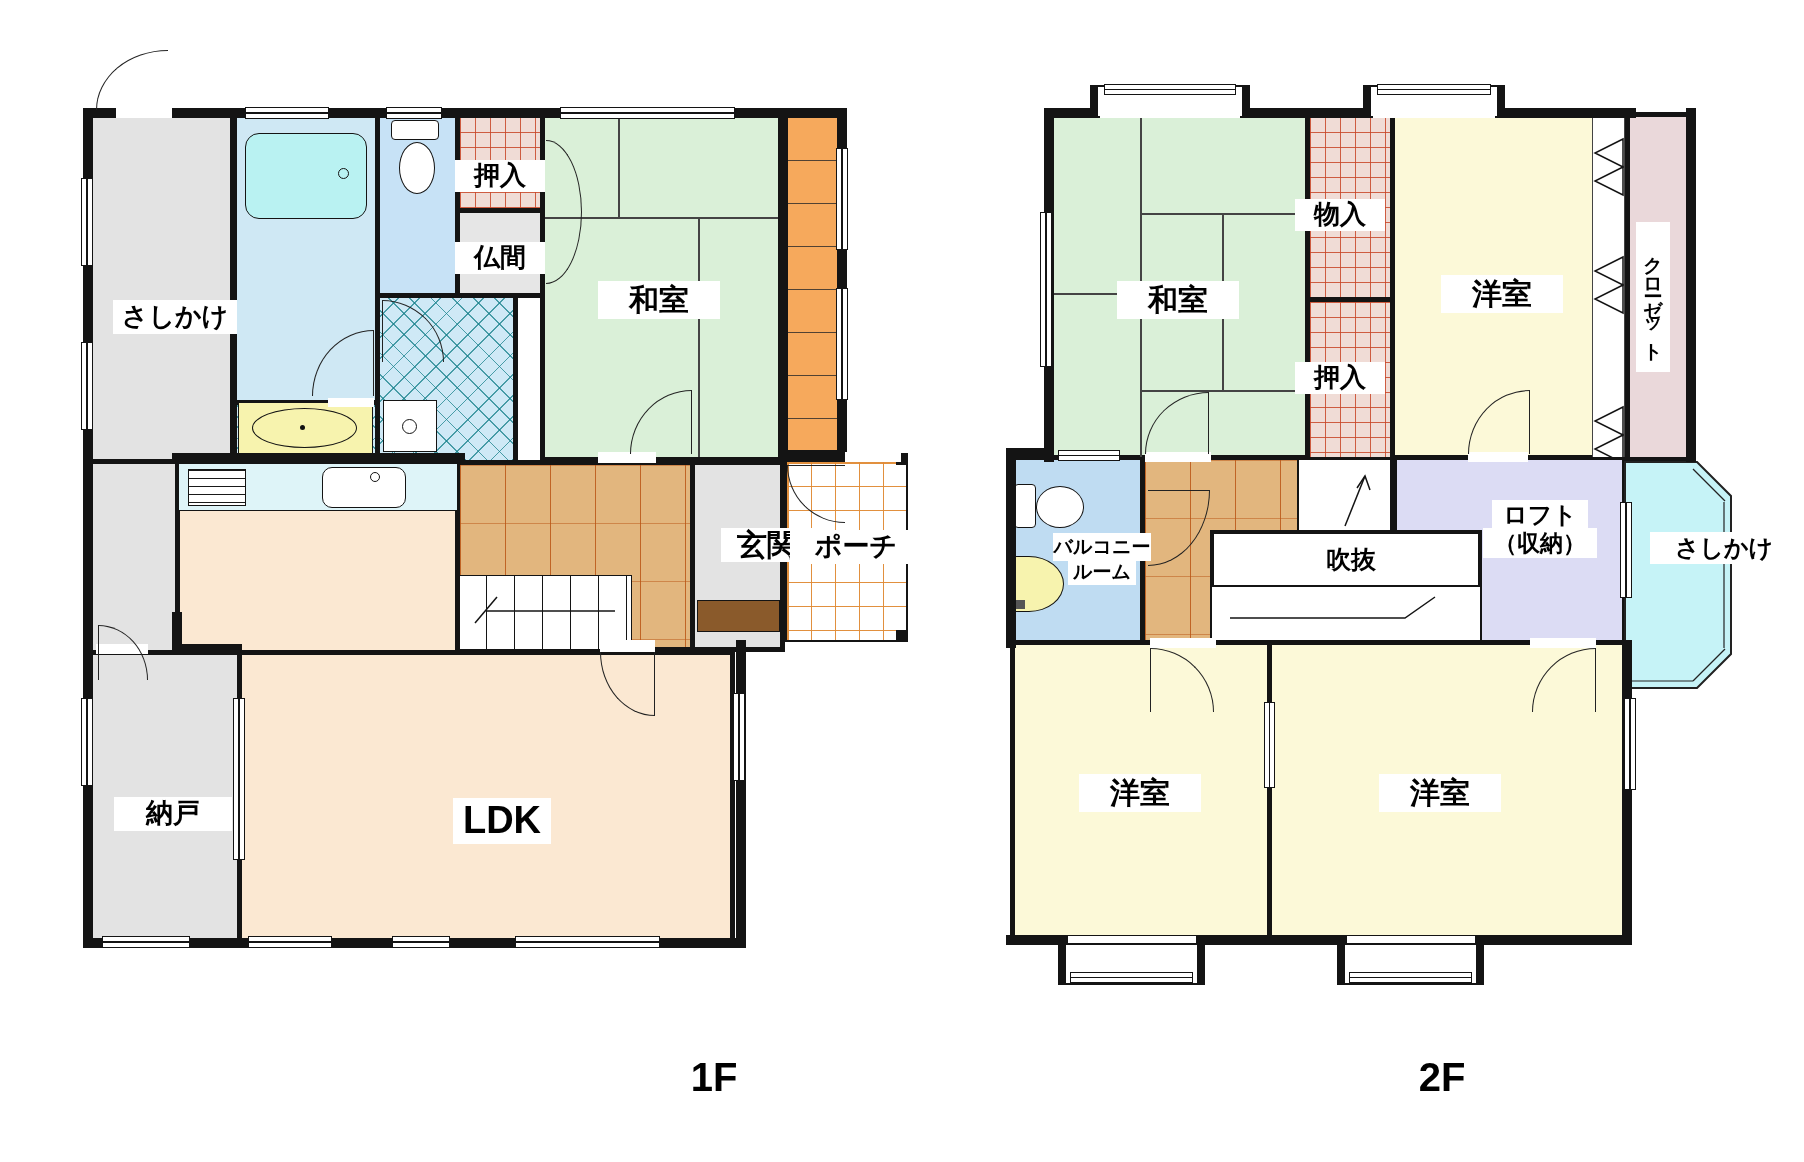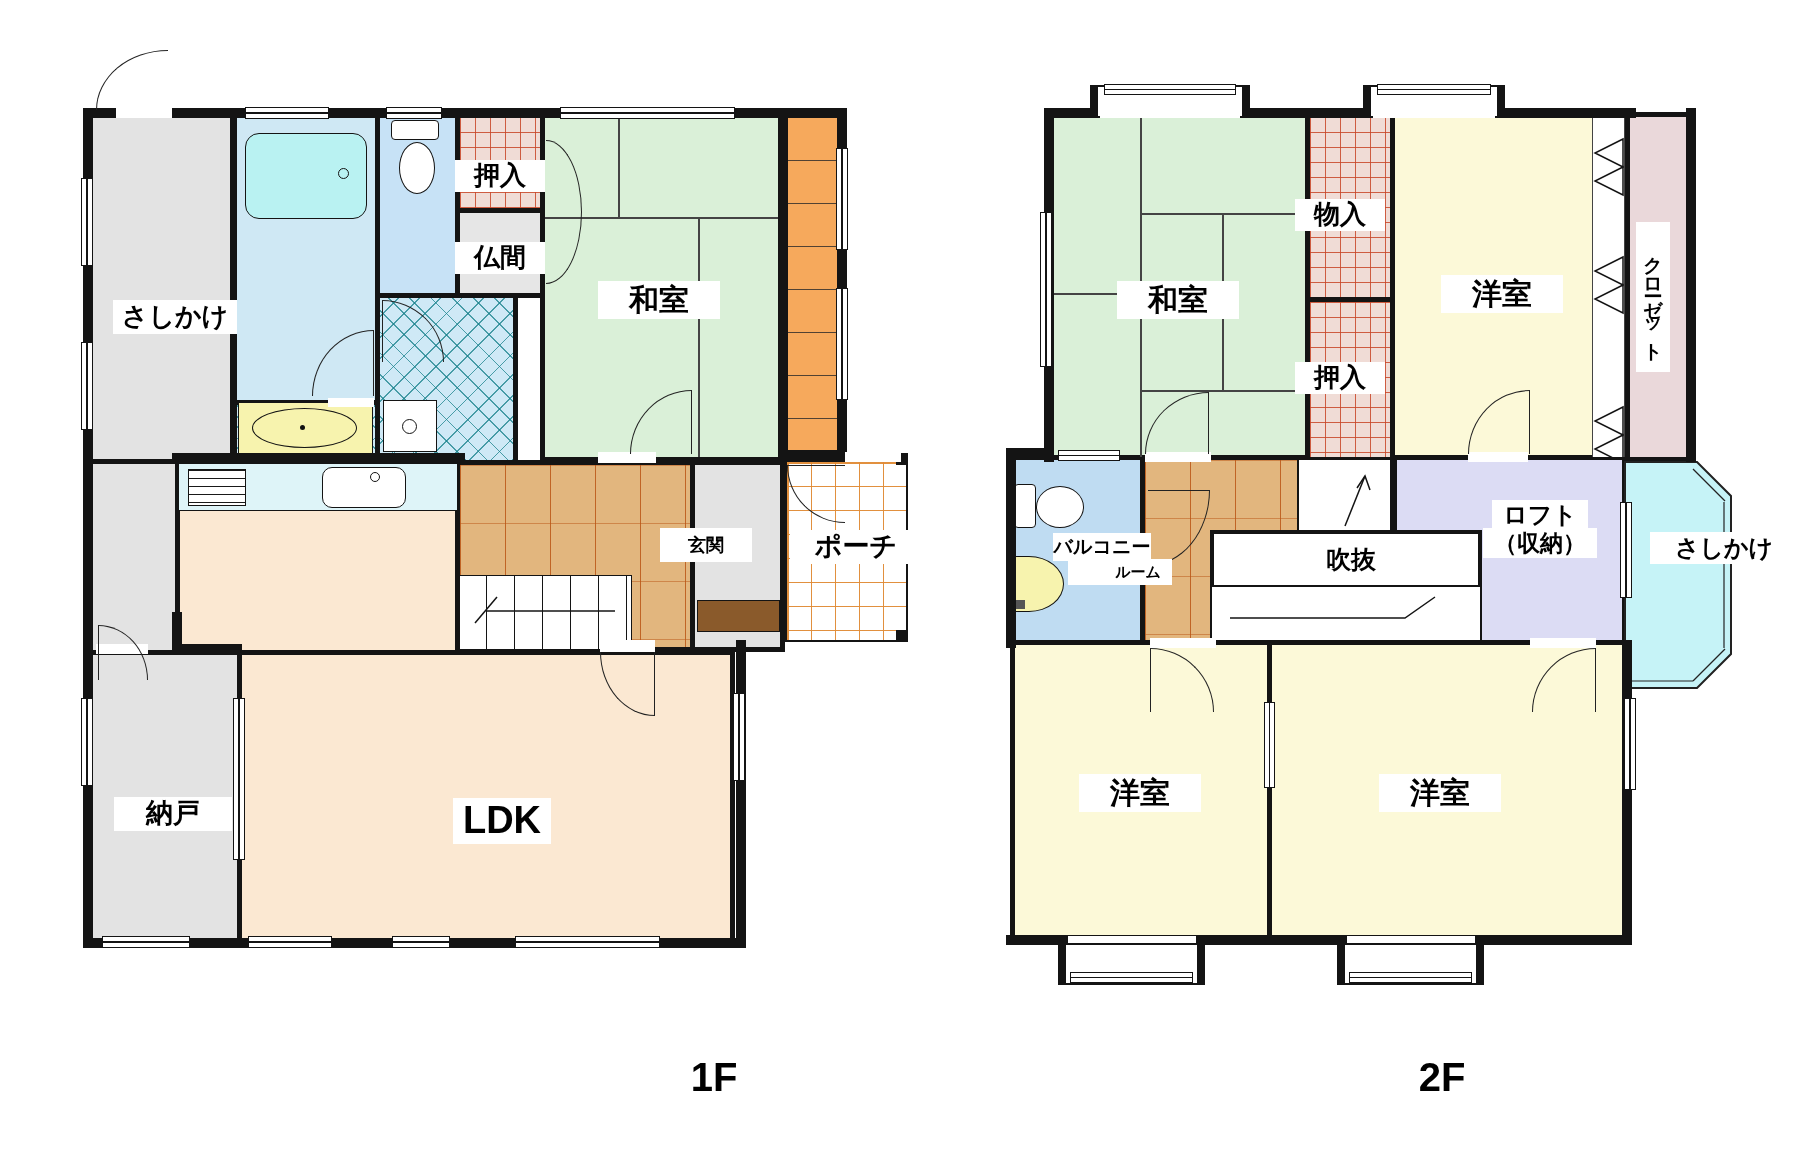--- a/index.html
+++ b/index.html
@@ -143,21 +143,21 @@
   <div class="arc q-br" style="left:546px;top:212px;width:36px;height:72px;"></div>
   <div class="arc q-tl leaf-r" style="left:630px;top:390px;width:62px;height:64px;"></div>
   <div class="arc q-bl leaf-r" style="left:600px;top:652px;width:55px;height:64px;"></div>
   <div class="arc q-tr leaf-l" style="left:98px;top:625px;width:50px;height:55px;"></div>
   <div class="arc q-bl leaf-t" style="left:787px;top:465px;width:58px;height:58px;"></div>
 
   <div class="lbl" style="left:113px;top:300px;width:124px;height:34px;font-size:26px;">さしかけ</div>
   <div class="lbl" style="left:455px;top:160px;width:90px;height:32px;font-size:26px;">押入</div>
   <div class="lbl" style="left:455px;top:242px;width:90px;height:32px;font-size:26px;">仏間</div>
   <div class="lbl" style="left:598px;top:281px;width:122px;height:38px;font-size:30px;">和室</div>
-  <div class="lbl" style="left:660px;top:528px;width:92px;height:34px;font-size:18px;">玄関</div>
+  <div class="lbl" style="left:721px;top:528px;width:92px;height:34px;font-size:30px;">玄関</div>
   <div class="lbl" style="left:790px;top:530px;width:132px;height:34px;font-size:27px;">ポーチ</div>
   <div class="lbl" style="left:114px;top:797px;width:118px;height:34px;font-size:27px;">納戸</div>
   <div class="lbl" style="left:453px;top:798px;width:98px;height:46px;font-size:38px;font-weight:600;">LDK</div>
   <div class="lbl" style="left:683px;top:1054px;width:62px;height:46px;font-size:40px;font-weight:600;">1F</div>
 
   <div class="room tatami" style="left:1048px;top:112px;width:262px;height:350px;"></div>
   <div class="room rgrid" style="left:1305px;top:112px;width:90px;height:190px;"></div>
   <div class="room rgrid" style="left:1305px;top:297px;width:90px;height:165px;"></div>
   <div class="room yellowroom" style="left:1390px;top:112px;width:240px;height:350px;"></div>
   <div class="room pink" style="left:1625px;top:112px;width:68px;height:350px;"></div>
@@ -243,21 +243,21 @@
   <div class="arc q-br leaf-t" style="left:1148px;top:490px;width:62px;height:76px;"></div>
   <div class="arc q-tr leaf-l" style="left:1150px;top:648px;width:64px;height:64px;"></div>
   <div class="arc q-tl leaf-r" style="left:1532px;top:648px;width:64px;height:64px;"></div>
 
   <div class="lbl" style="left:1117px;top:281px;width:122px;height:38px;font-size:30px;">和室</div>
   <div class="lbl" style="left:1295px;top:199px;width:90px;height:32px;font-size:26px;">物入</div>
   <div class="lbl" style="left:1295px;top:362px;width:90px;height:32px;font-size:26px;">押入</div>
   <div class="lbl" style="left:1441px;top:275px;width:122px;height:38px;font-size:30px;">洋室</div>
   <div class="lbl v" style="left:1636px;top:222px;width:34px;height:150px;font-size:19px;">クローゼット</div>
   <div class="lbl" style="left:1053px;top:533px;width:98px;height:28px;font-size:19px;">バルコニー</div>
-  <div class="lbl" style="left:1068px;top:559px;width:68px;height:26px;font-size:15px;padding-left:36px;">ルーム</div>
+  <div class="lbl" style="left:1068px;top:559px;width:68px;height:26px;font-size:19px;">ルーム</div>
   <div class="lbl" style="left:1305px;top:543px;width:92px;height:32px;font-size:25px;">吹抜</div>
   <div class="lbl" style="left:1492px;top:500px;width:96px;height:30px;font-size:24px;">ロフト</div>
   <div class="lbl" style="left:1483px;top:528px;width:114px;height:30px;font-size:23px;">（収納）</div>
   <div class="lbl" style="left:1650px;top:532px;width:148px;height:32px;font-size:24px;">さしかけ</div>
   <div class="lbl" style="left:1079px;top:774px;width:122px;height:38px;font-size:30px;">洋室</div>
   <div class="lbl" style="left:1379px;top:774px;width:122px;height:38px;font-size:30px;">洋室</div>
   <div class="lbl" style="left:1411px;top:1054px;width:62px;height:46px;font-size:40px;font-weight:600;">2F</div>
 
 </div>
 

